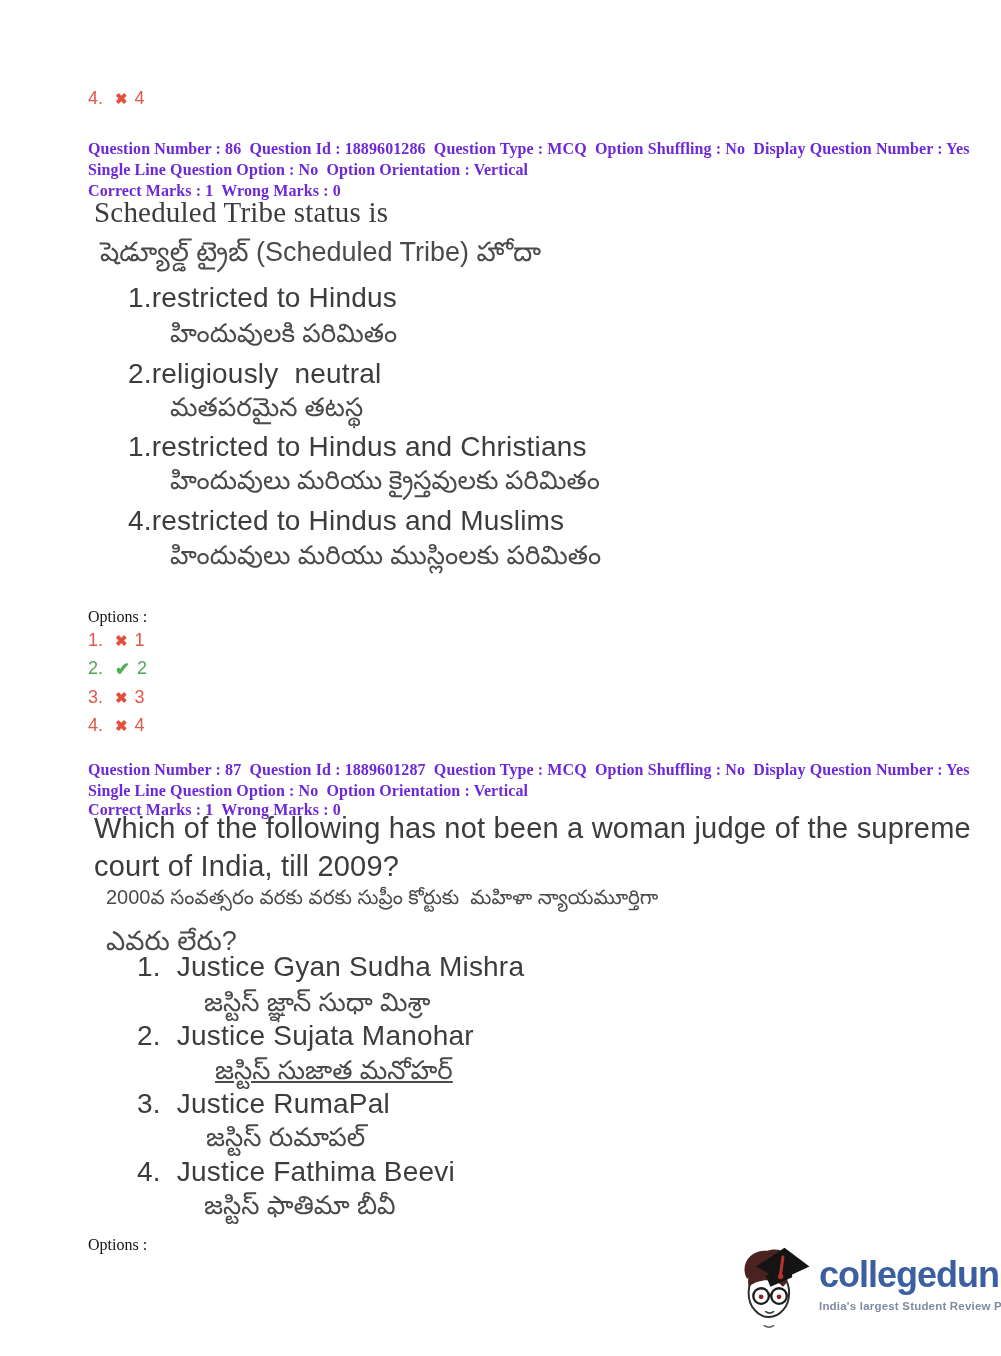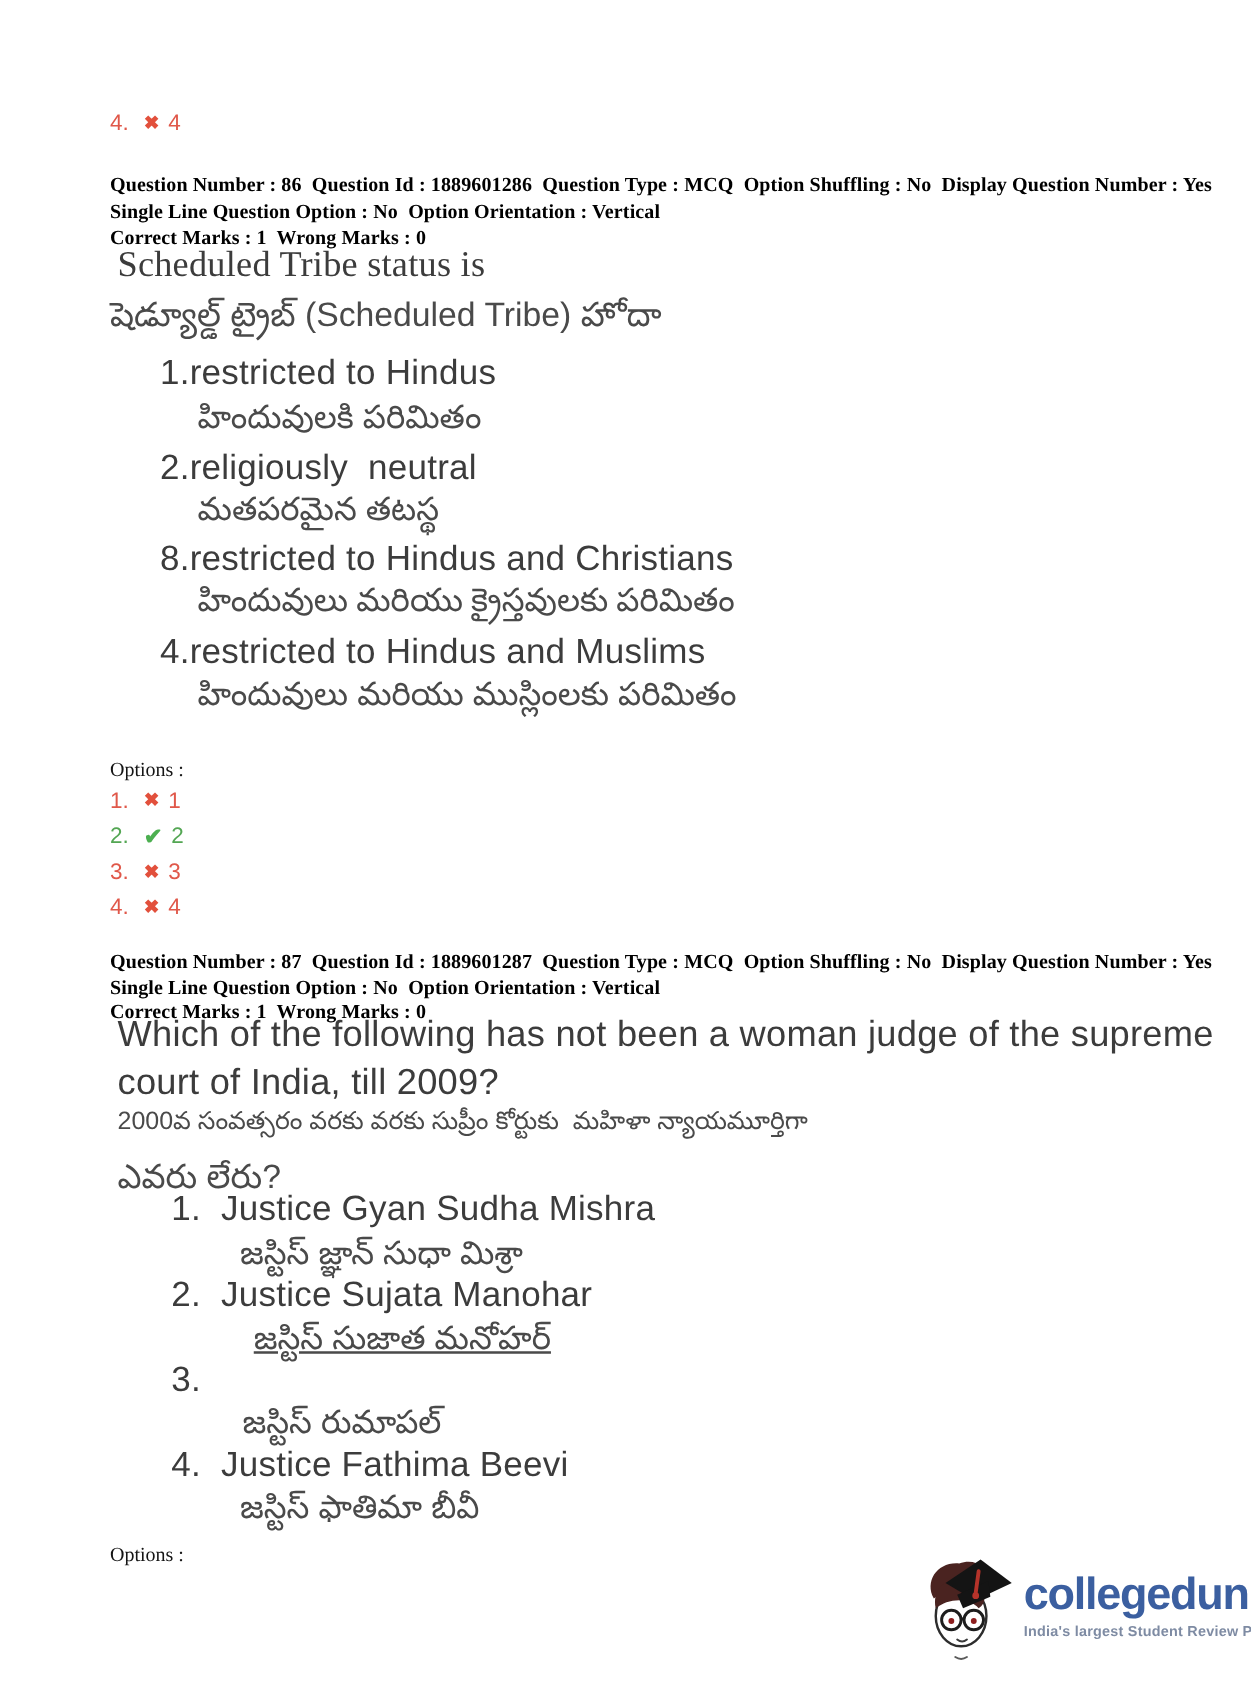--- a/index.html
+++ b/index.html
@@ -9,35 +9,36 @@
     background:#ffffff;
     font-family:"Liberation Sans", sans-serif;
     overflow:hidden;
   }
   .abs{position:absolute;}
   
   .meta{
     font-family:"Liberation Serif", serif;
     font-weight:bold;
     font-size:16px;
-    color:#000000;
+    color:#6d28d9;
     white-space:pre;
     letter-spacing:.1px;
   }
   
   .qen{
     font-size:28px;
     color:#3c3c3c;
     white-space:pre;
     letter-spacing:.2px;
   }
   .qte{
     font-size:26px;
     color:#4a4a4a;
     white-space:pre;
+    margin-left:12px;
   }
   .opt-label{
     font-family:"Liberation Serif", serif;
     font-weight:normal;
     font-size:16px;
     color:#151515;
   }
   
   .ans-row{
     display:flex;align-items:center;gap:7px;
@@ -92,21 +93,21 @@
 
   <div class="abs qen" style="left:94px;top:196px;font-size:29px;font-family:Liberation Serif, serif;">Scheduled Tribe status is</div>
   <div class="abs qte" style="left:88px;top:237px;font-size:27px;" lang="te">షెడ్యూల్డ్ ట్రైబ్ (Scheduled Tribe) హోదా</div>
 
   <div class="abs qen" style="left:128px;top:282px;">1.restricted to Hindus</div>
   <div class="abs qte" style="left:158px;top:318px;" lang="te">హిందువులకి పరిమితం</div>
 
   <div class="abs qen" style="left:128px;top:358px;">2.religiously  neutral</div>
   <div class="abs qte" style="left:158px;top:392px;" lang="te">మతపరమైన తటస్థ</div>
 
-  <div class="abs qen" style="left:128px;top:431px;">8.restricted to Hindus and Christians</div>
+  <div class="abs qen" style="left:128px;top:431px;">1.restricted to Hindus and Christians</div>
   <div class="abs qte" style="left:158px;top:466px;font-family:Liberation Serif, serif;" lang="te">హిందువులు మరియు క్రైస్తవులకు పరిమితం</div>
 
   <div class="abs qen" style="left:128px;top:505px;">4.restricted to Hindus and Muslims</div>
   <div class="abs qte" style="left:158px;top:540px;" lang="te">హిందువులు మరియు ముస్లింలకు పరిమితం</div>
 
   <div class="abs opt-label" style="left:88px;top:608px;">Options :</div>
 
   <div class="abs ans-row wrong" style="left:88px;top:630px;">
     <span class="num">1.</span>
     <span class="res-icon wrong">✖</span>
@@ -144,20 +145,21 @@
   <div class="abs qte" style="left:192px;top:987px;" lang="te">జస్టిస్ జ్ఞాన్ సుధా మిశ్రా</div>
 
   <div class="abs qen j-opt" style="left:137px;top:1020px;">
     <span>2.</span>
     <span>Justice Sujata Manohar</span>
   </div>
   <div class="abs qte" style="left:203px;top:1055px;text-decoration:underline;" lang="te">జస్టిస్ సుజాత మనోహర్</div>
 
   <div class="abs qen j-opt" style="left:137px;top:1088px;">
     <span>3.</span>
+    <span>Justice RumaPal</span>
   </div>
   <div class="abs qte" style="left:194px;top:1122px;" lang="te">జస్టిస్ రుమాపల్</div>
 
   <div class="abs qen j-opt" style="left:137px;top:1156px;">
     <span>4.</span>
     <span>Justice Fathima Beevi</span>
   </div>
   <div class="abs qte" style="left:192px;top:1190px;" lang="te">జస్టిస్ ఫాతిమా బీవీ</div>
 
   <div class="abs opt-label" style="left:88px;top:1236px;">Options :</div>

